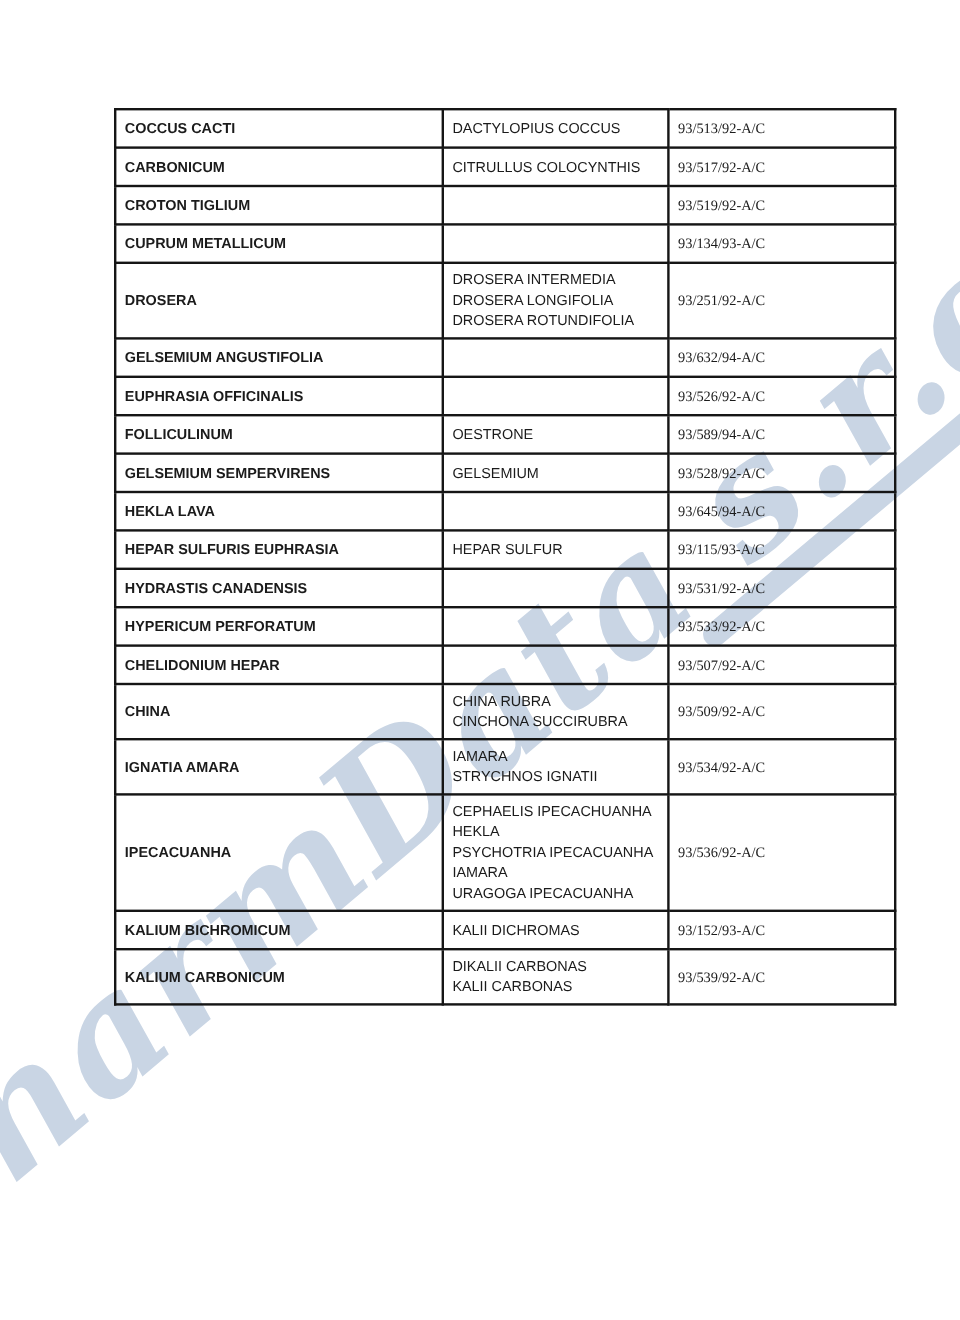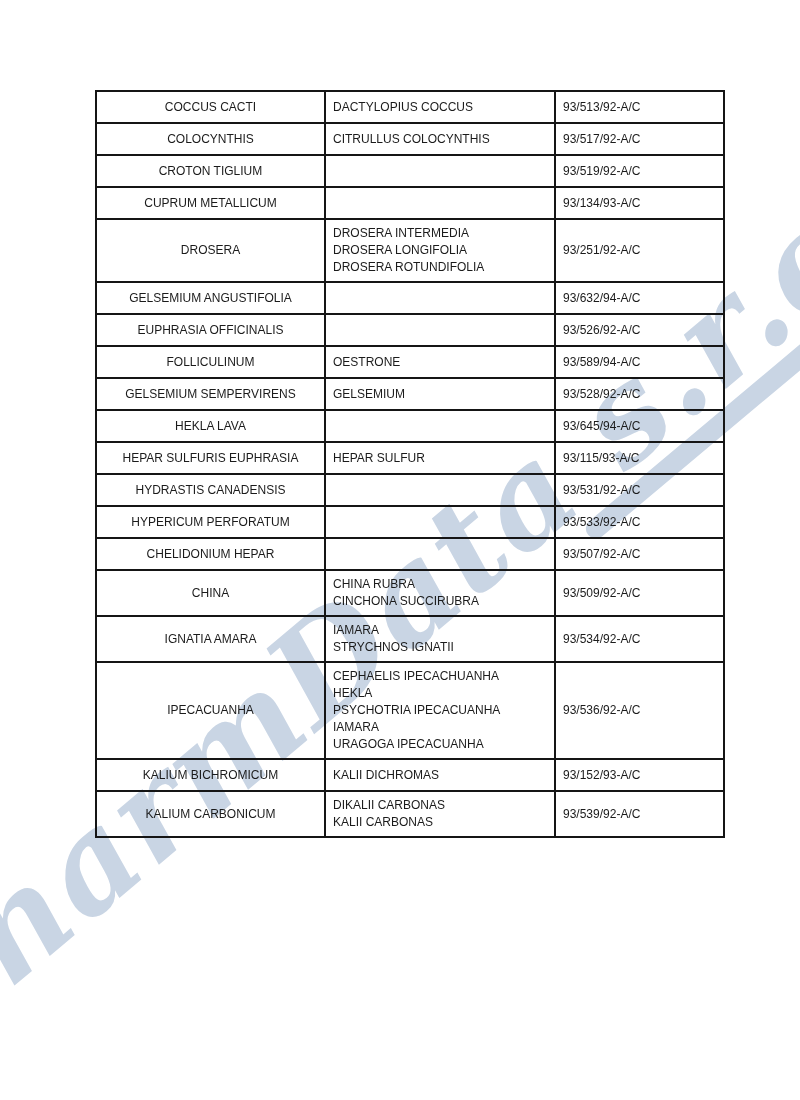--- a/index.html
+++ b/index.html
@@ -47,29 +47,29 @@
     padding: 5px 7px;
     font-size: 12px;
     line-height: 17px;
     color: #1b1b1b;
     height: 32px;
     box-sizing: border-box;
     background: transparent;
     word-wrap: break-word;
   }
   td.name {
-    width: 229px;
-    font-weight: normal;
-    text-align: center;
+    width: 273px;
+    font-weight: bold;
   }
   td.syn {
-    width: 230px;
+    width: 188px;
   }
   td.code {
-    width: 169px;
+    width: 189px;
+    font-family: Liberation Serif, serif;
   }
 </style>
 </head>
 <body>
 
 <svg class="watermark" width="800" height="1100" viewBox="0 0 800 1100" aria-hidden="true">
   <g transform="rotate(-40 390 610)">
     <text class="wm-text" x="390" y="610" text-anchor="middle" dominant-baseline="central" fill="#c9d5e4">PharmData s.r.o.</text>
     <line class="wm-swoosh" x1="600" y1="680" x2="920" y2="680" stroke="#c9d5e4"></line>
   </g>
@@ -79,21 +79,21 @@
   <tbody id="table-body">
   <tr>
     <td class="name">COCCUS CACTI</td>
     <td class="syn">
           <div>DACTYLOPIUS COCCUS</div>
         </td>
     <td class="code">93/513/92-A/C</td>
   </tr>
 
   <tr>
-    <td class="name">COLOCYNTHIS</td>
+    <td class="name">CARBONICUM</td>
     <td class="syn">
           <div>CITRULLUS COLOCYNTHIS</div>
         </td>
     <td class="code">93/517/92-A/C</td>
   </tr>
 
   <tr>
     <td class="name">CROTON TIGLIUM</td>
     <td class="syn"></td>
     <td class="code">93/519/92-A/C</td>

